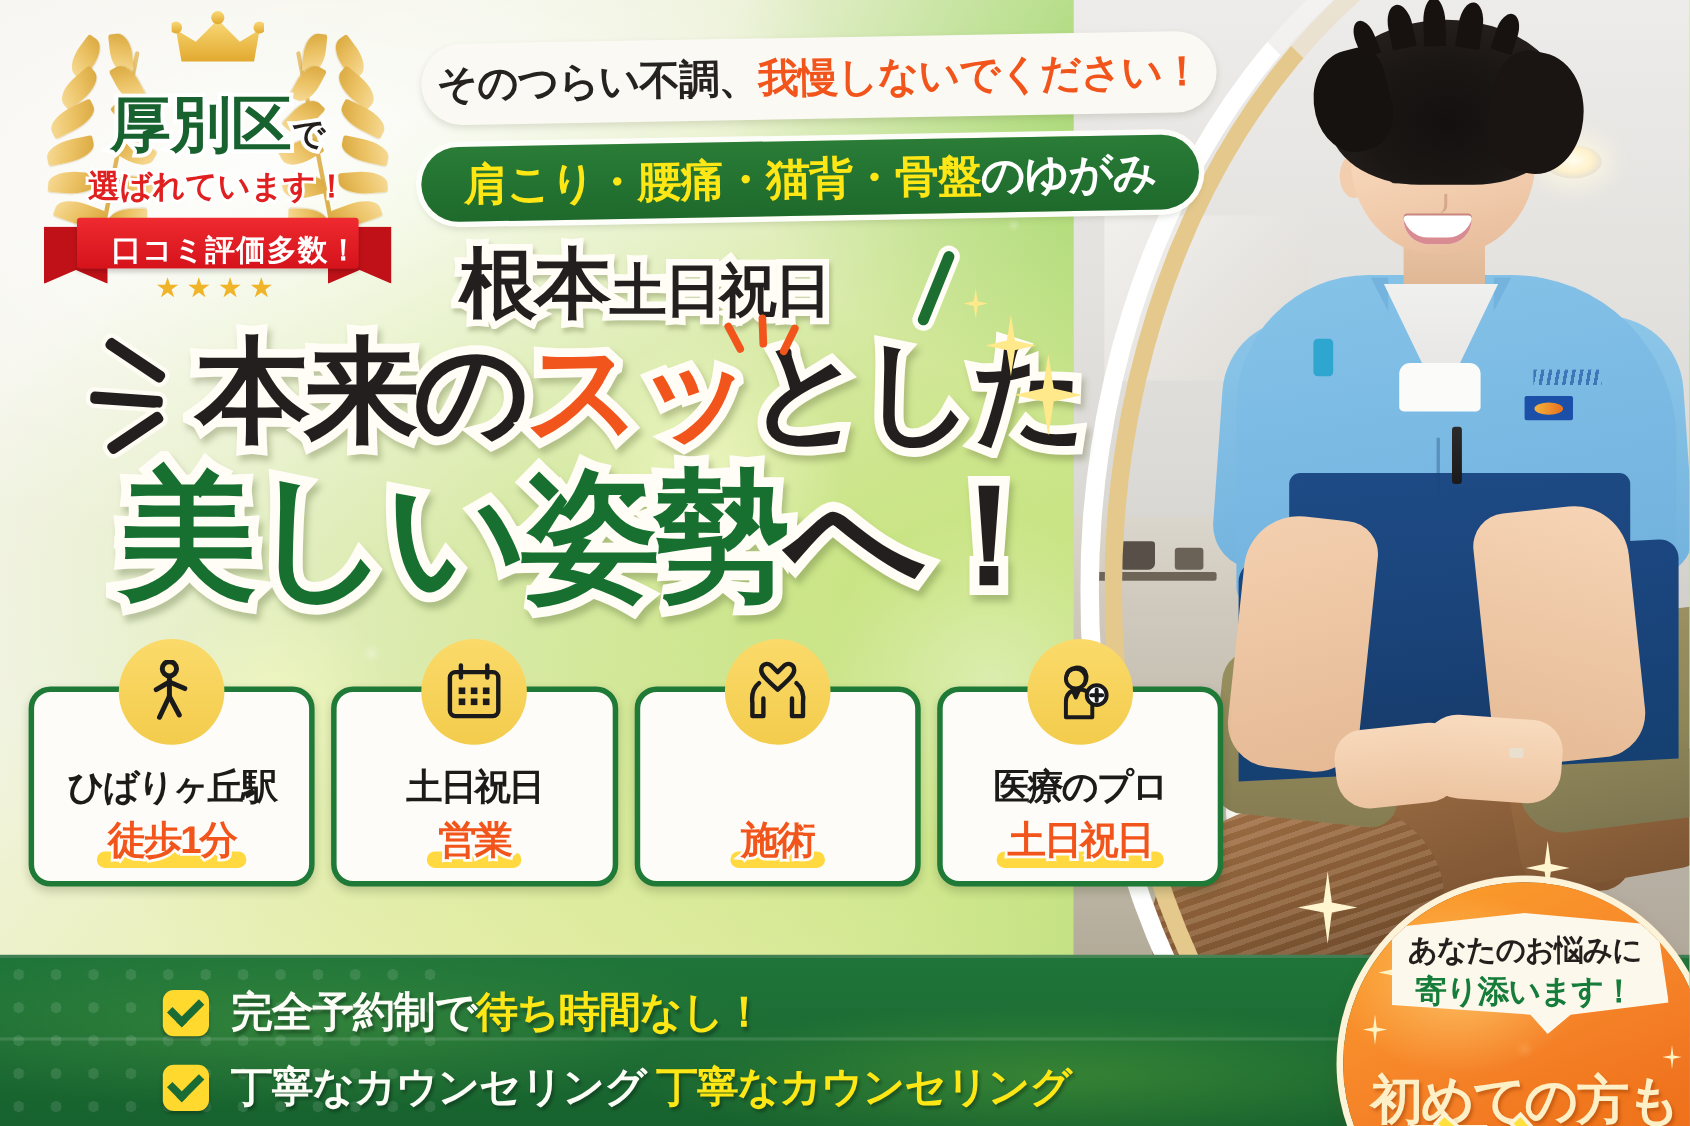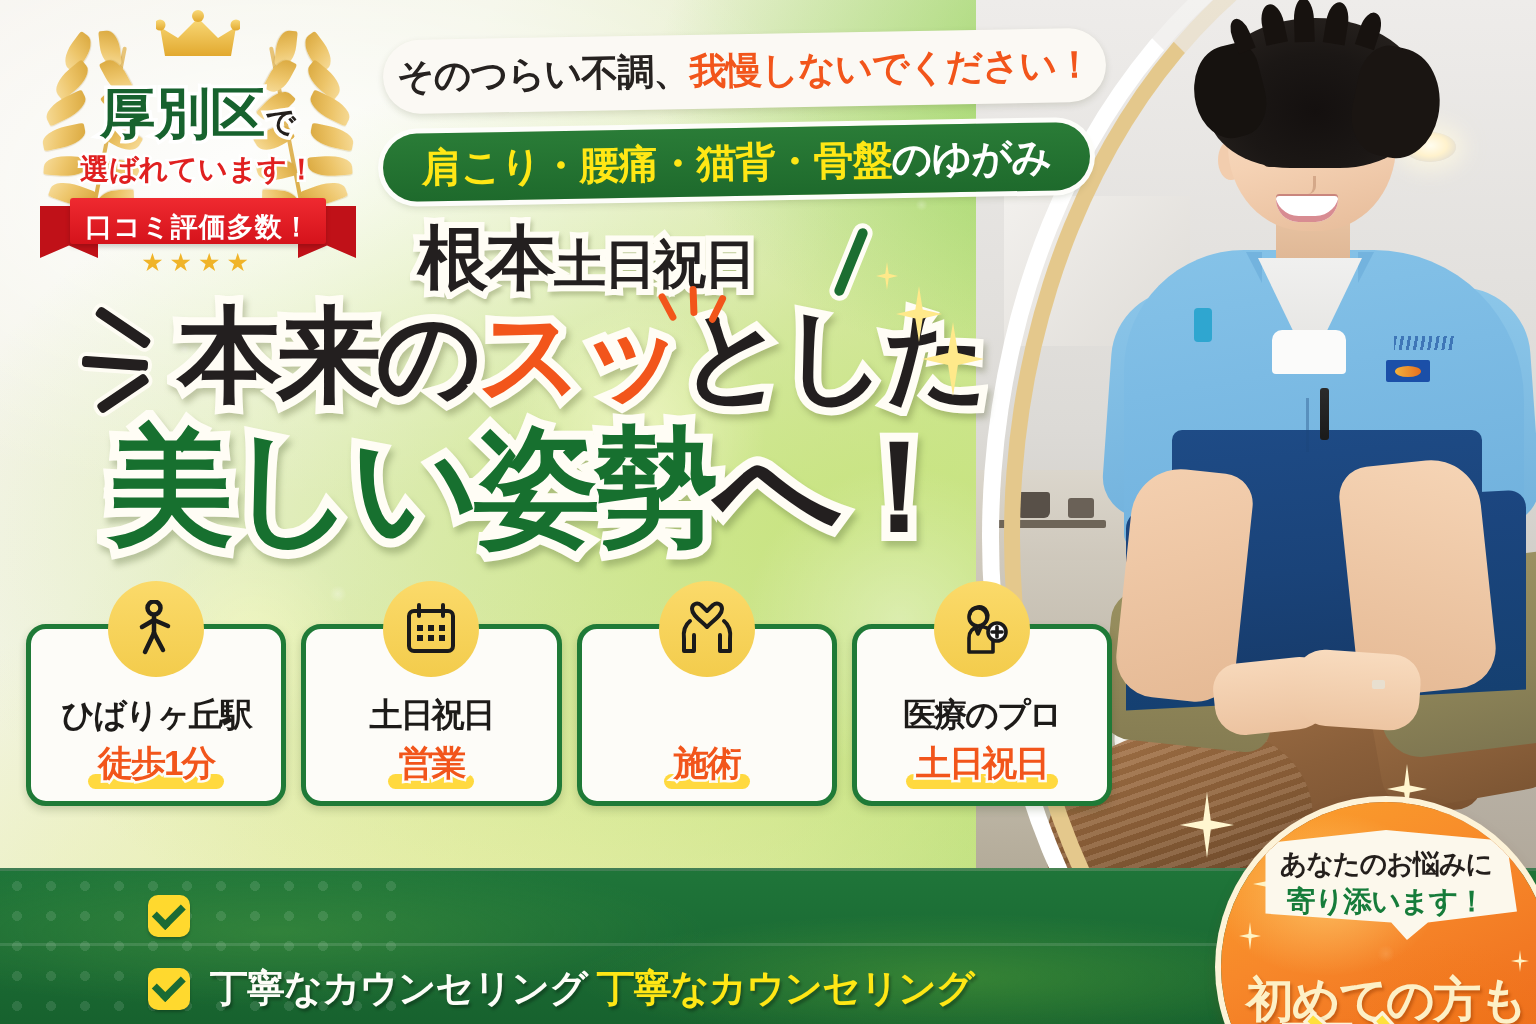--- a/index.html
+++ b/index.html
@@ -204,21 +204,21 @@
   .aw-line3{ position:absolute; left:0; right:0; top:140px; text-align:center;
     font-size:29px; font-weight:900; color:#e02020; letter-spacing:0px;
     -webkit-text-stroke:5px #fff; paint-order:stroke fill; }
   .ribbon{ position:absolute; left:2px; top:188px; width:316px; height:52px; }
   .rb-tail{ position:absolute; top:8px; width:58px; height:52px; background:#c01118;
     clip-path:polygon(0 0,100% 0,100% 100%,50% 76%,0 100%); }
   .rb-tail.l{ left:0; } .rb-tail.r{ right:0; }
   .rb-mid{ position:absolute; left:30px; top:0; width:256px; height:46px;
     background:linear-gradient(180deg,#ef2a30,#d5131b); border-radius:3px;
     box-shadow:0 3px 5px rgba(0,0,0,.18); }
-  .rb-text{ position:absolute; left:30px; top:0; width:256px; height:57px;
+  .rb-text{ position:absolute; left:46px; top:0; width:256px; height:57px;
     display:flex; align-items:center; justify-content:center;
     color:#fff; font-size:27px; font-weight:900; letter-spacing:1px; }
   .stars{ position:absolute; left:0; right:0; top:240px; text-align:center;
     font-size:25px; color:#f0b429; letter-spacing:6px; line-height:1; }
 
   
   .bub-white{ position:absolute; left:383px; top:34px; width:723px; height:74px;
     background:#fbf9f4; border-radius:38px; transform:rotate(-1deg);
     box-shadow:0 3px 7px rgba(60,70,30,.15);
     display:flex; align-items:center; justify-content:center; }
@@ -238,21 +238,21 @@
   
   .hl{ position:absolute; left:0; top:212px; width:1040px; height:350px; }
   .hl-1{ position:absolute; left:418px; top:0; font-size:70px; font-weight:900; color:#231f1f;
     letter-spacing:-2px; white-space:nowrap;
     -webkit-text-stroke:12px #fffdf5; paint-order:stroke fill;
     filter:drop-shadow(2px 4px 2px rgba(80,90,40,.28)); }
   .hl-1 em{ font-style:normal; font-size:52px; }
   .hl-2{ position:absolute; left:178px; top:92px; font-size:104px; font-weight:900;
     color:#231f1f; letter-spacing:-5px; white-space:nowrap; line-height:1;
     -webkit-text-stroke:16px #fffdf5; paint-order:stroke fill;
-    filter:drop-shadow(3px 5px 3px rgba(80,90,40,.3));font-family:Liberation Serif, serif; }
+    filter:drop-shadow(3px 5px 3px rgba(80,90,40,.3)); }
   .hl-2 .or{ color:#f2551b; }
   .hl-3{ position:absolute; left:108px; top:212px; font-size:126px; font-weight:900;
     color:#17702f; letter-spacing:-6px; white-space:nowrap; line-height:1;
     -webkit-text-stroke:18px #fffdf5; paint-order:stroke fill;
     filter:drop-shadow(3px 6px 3px rgba(70,90,40,.3));text-align:center; }
   .hl-3 .bk{ color:#231f1f; }
 
   .slash{ position:absolute; left:846px; top:226px; width:10px; height:72px;
     background:#1c6e31; border-radius:5px; transform:rotate(22deg);
     box-shadow:0 0 0 5px #fffdf5; }
@@ -588,20 +588,21 @@
       <div class="t2w"><span class="t2">土日祝日</span></div>
     </div>
   </div>
 
   <div class="botbar">
     <div class="dotsL"></div>
     <div class="sheen"></div>
 
     <div class="chk-row r1">
       <div class="chk"></div>
+      <div class="chk-t"><span>完全予約制で</span><span class="yl">待ち時間なし！</span></div>
     </div>
 
     <div class="chk-row r2">
       <div class="chk"></div>
       <div class="chk-t"><span>丁寧なカウンセリング </span><span class="yl">丁寧なカウンセリング</span></div>
     </div>
   </div>
 
   <div class="ob-sparkbig"></div>
   <div class="ob-sparkbig2"></div>

